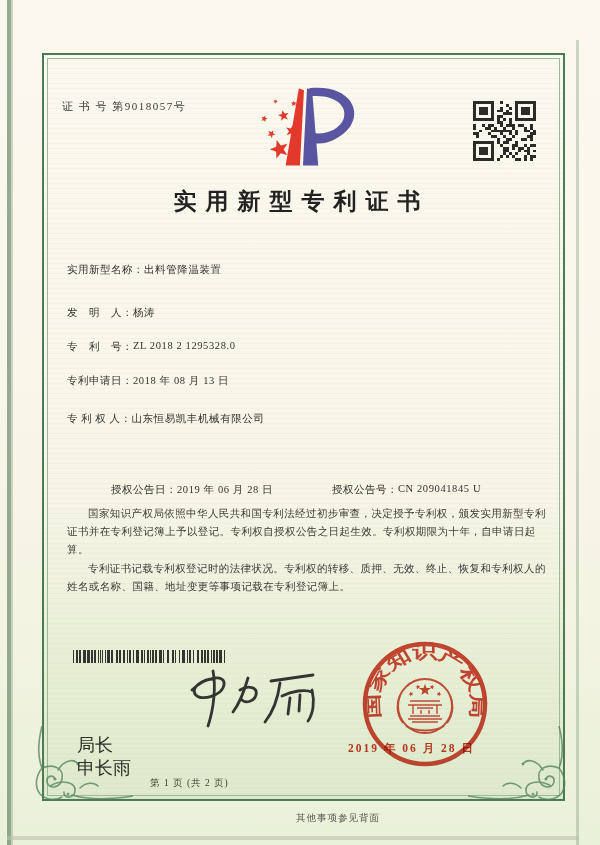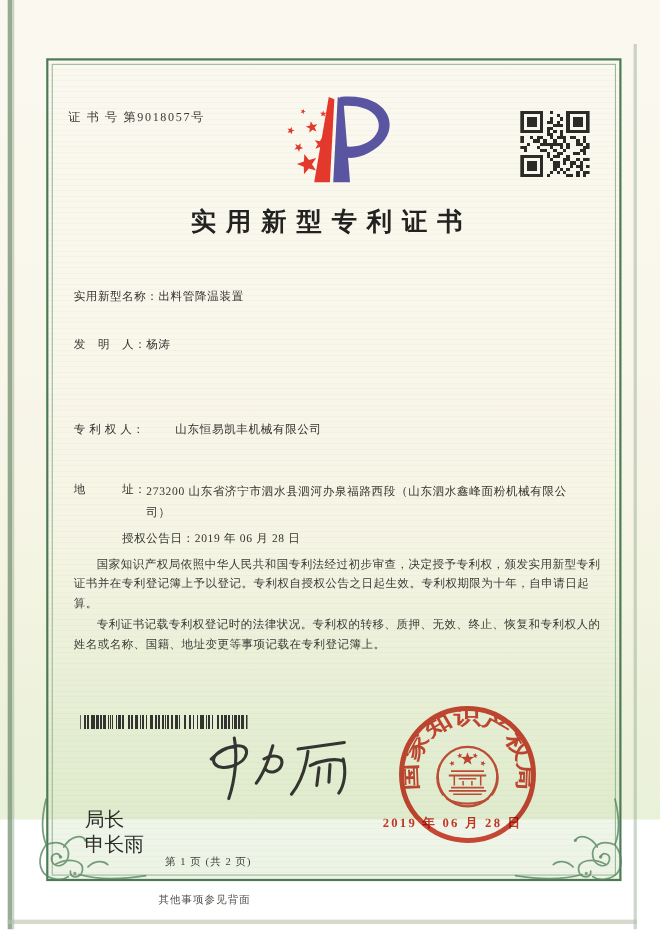--- a/index.html
+++ b/index.html
@@ -3,21 +3,21 @@
 <meta charset="utf-8">
 <style>
   html,body{margin:0;padding:0;}
   body{
     width:600px;height:845px;position:relative;overflow:hidden;
     background:#ffffff;
     font-family:"Liberation Serif","DejaVu Serif",serif;
     color:#2b2b28;
   }
   .page{
-    position:absolute;left:0;top:0;width:600px;height:745px;
+    position:absolute;left:0;top:0;width:600px;height:845px;
     background:linear-gradient(180deg,#fbf8f0 0%,#f9f6ea 45%,#f4f4e3 70%,#edf2dc 88%,#eaf1d9 100%);
   }
   .scan-edge{position:absolute;pointer-events:none;}
   .edge-left{left:7px;top:0;width:4px;height:845px;background:#61805f;opacity:.65;}
   .edge-left2{left:11px;top:0;width:2px;height:845px;background:#a9bca3;opacity:.6;}
   .edge-right{left:576px;top:40px;width:3px;height:805px;background:#90a88e;opacity:.45;}
   .edge-bottom{left:7px;top:836px;width:572px;height:4px;background:#b9bfae;opacity:.6;}
   .frame{
     position:absolute;left:42px;top:53px;width:519px;height:744px;
     border:2px solid #4c7a55;
@@ -47,21 +47,21 @@
   }
   .barcode{position:absolute;left:73px;top:650px;width:152px;height:13px;}
   .sig-block{position:absolute;left:77px;top:690px;font-size:18px;color:#2e2e2a;line-height:23px;margin-top:44px;}
   .signature{position:absolute;left:168px;top:666px;width:155px;height:72px;}
   .seal{position:absolute;left:360px;top:639px;width:130px;height:130px;mix-blend-mode:multiply;opacity:.92;}
   .seal-date{
     position:absolute;left:348px;top:741px;width:190px;font-size:11.5px;letter-spacing:2px;
     color:#cf3a28;font-weight:bold;mix-blend-mode:multiply;
   }
   .footer-page{position:absolute;left:150px;top:777px;width:260px;font-size:9.5px;letter-spacing:1px;color:#3c3c38;}
-  .back-note{position:absolute;left:144px;top:812px;width:220px;text-align:left;font-size:9.5px;letter-spacing:1px;color:#53534e;font-family:Liberation Serif, serif;}
+  .back-note{position:absolute;left:160px;top:812px;width:220px;text-align:right;font-size:9.5px;letter-spacing:1px;color:#53534e;font-family:Liberation Serif, serif;}
   .flourish{position:absolute;width:105px;height:78px;}
   .fl-left{left:28px;top:726px;}
   .fl-right{left:468px;top:726px;transform:scaleX(-1);}
 </style>
 </head>
 <body>
 
 <div class="page">
 
   <div class="scan-edge edge-left"></div>
@@ -335,32 +335,40 @@
   <div class="title">实用新型专利证书</div>
 
   <div class="field-row" style="top:263px;text-align:center;">
     <span class="flabel">实用新型名称：</span>
     <span class="fvalue">出料管降温装置</span>
   </div>
   <div class="field-row" style="top:306px;">
     <span class="flabel">发　明　人：</span>
     <span class="fvalue">杨涛</span>
   </div>
-  <div class="field-row" style="top:384px;gap:28px;">
+  <div class="field-row" style="top:340px;">
+    <span class="flabel">专　利　号：</span>
+    <span class="fvalue">ZL 2018 2 1295328.0</span>
+  </div>
+  <div class="field-row" style="top:374px;">
+    <span class="flabel">专利申请日：</span>
+    <span class="fvalue">2018 年 08 月 13 日</span>
+  </div>
+  <div class="field-row" style="top:412px;">
     <span class="flabel">专 利 权 人：</span>
     <span class="fvalue">山东恒易凯丰机械有限公司</span>
-  </div>
-  <div class="field-row" style="top:438px;">
-    <span class="flabel">地　　　址：</span>
-    <span class="fvalue addr-value">273200 山东省济宁市泗水县泗河办泉福路西段（山东泗水鑫峰面粉机械有限公司）</span>
   </div>
 
   <div class="field-row" style="top:483px;width:480px;margin-left:44px;">
     <span class="flabel">授权公告日：</span>
     <span class="fvalue">2019 年 06 月 28 日</span>
+    <span class="grant-pair2" style="position:absolute;left:221px;">
+      <span class="flabel">授权公告号：</span>
+      <span class="fvalue">CN 209041845 U</span>
+    </span>
   </div>
 
   <div class="para" style="top:505px;">国家知识产权局依照中华人民共和国专利法经过初步审查，决定授予专利权，颁发实用新型专利证书并在专利登记簿上予以登记。专利权自授权公告之日起生效。专利权期限为十年，自申请日起算。</div>
   <div class="para" style="top:560px;">专利证书记载专利权登记时的法律状况。专利权的转移、质押、无效、终止、恢复和专利权人的姓名或名称、国籍、地址变更等事项记载在专利登记簿上。</div>
 
   <svg class="barcode" id="bc-svg" viewBox="0 0 152 13" preserveAspectRatio="none" shape-rendering="crispEdges">
       <rect x="0" y="0" width="1" height="13" fill="#333330"></rect>
       <rect x="3" y="0" width="2" height="13" fill="#333330"></rect>
       <rect x="6" y="0" width="2" height="13" fill="#333330"></rect>
       <rect x="10" y="0" width="3" height="13" fill="#333330"></rect>

